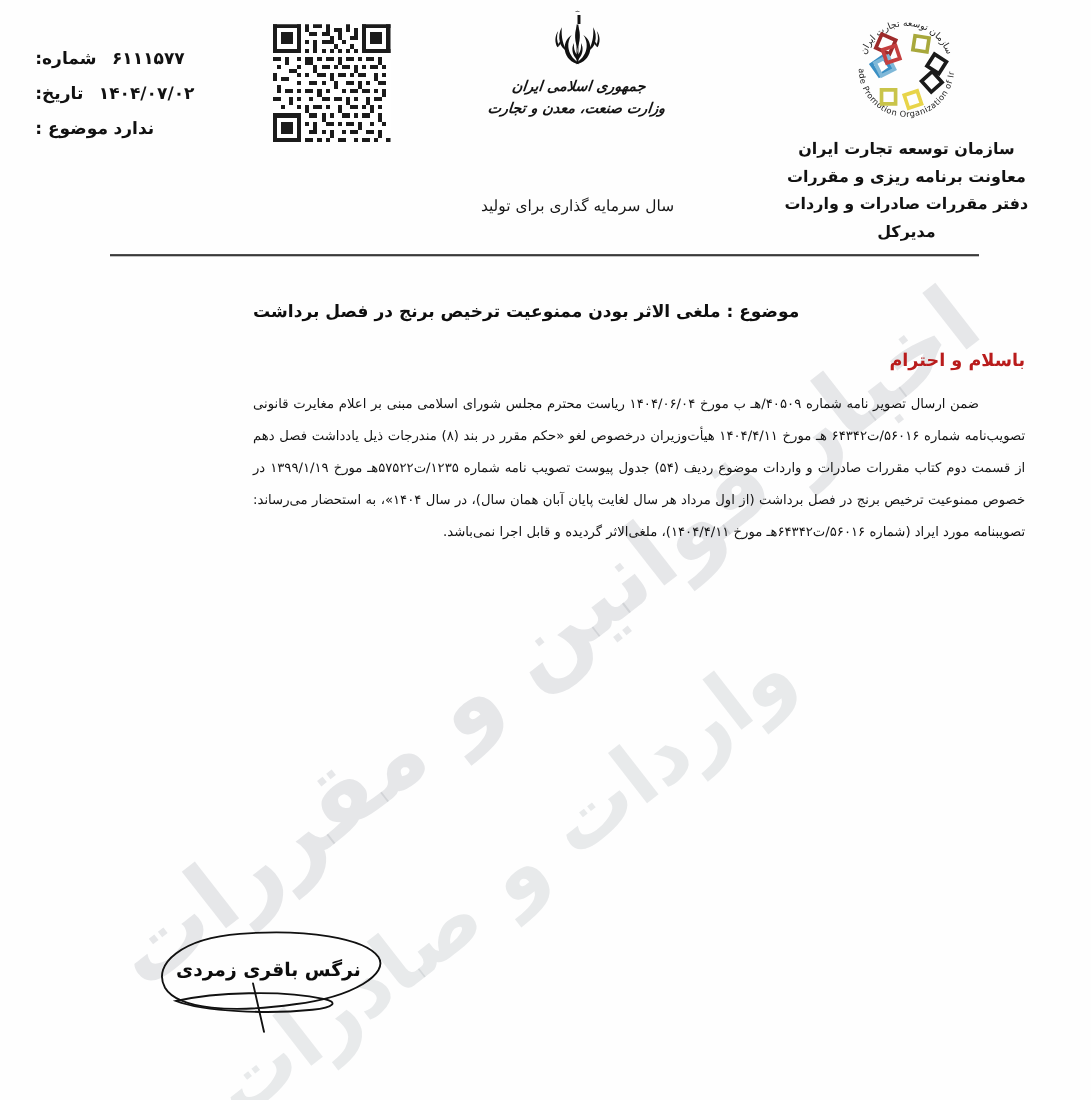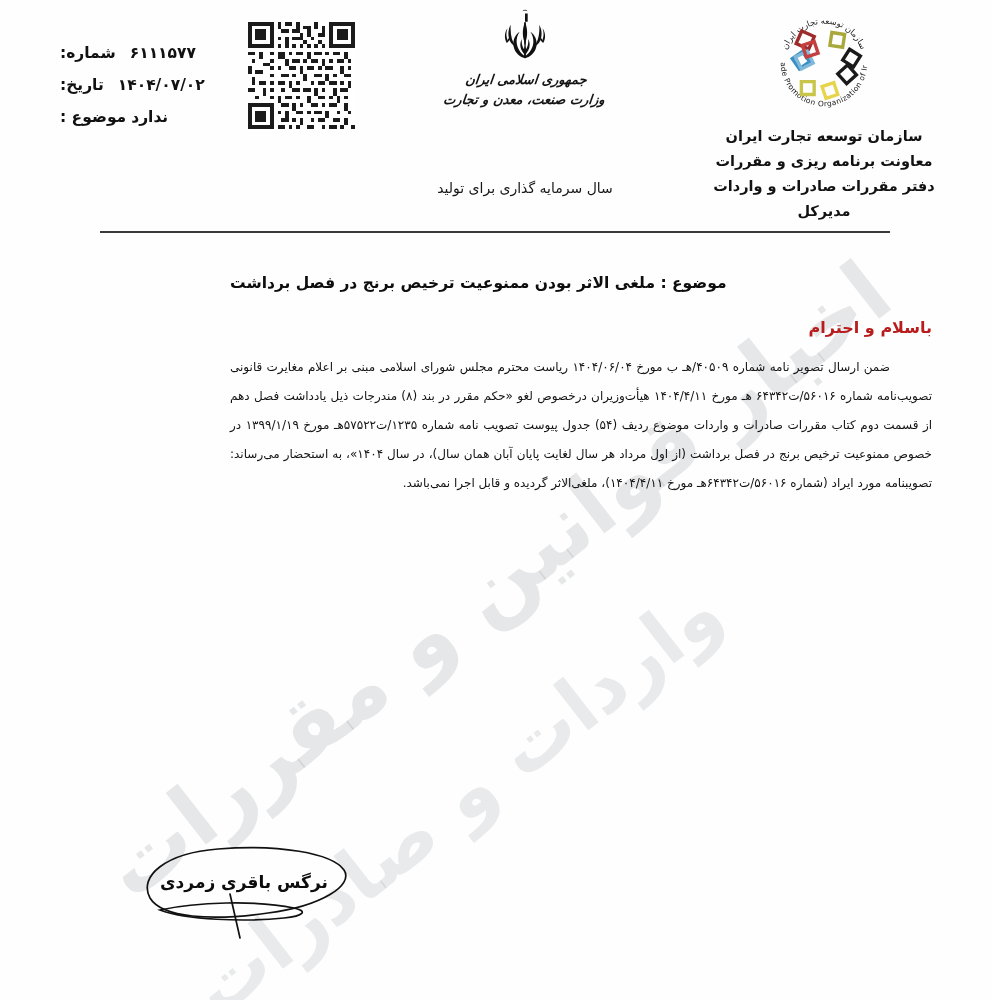--- a/index.html
+++ b/index.html
@@ -73,21 +73,21 @@
     font-weight: 700;
     line-height: 2.05;
     color: #111;
   }
   .ref-row {
     display: flex;
     justify-content: flex-end;
     gap: 14px;
     white-space: nowrap;
   }
-  .ref-label { color: #111; margin-left: 28px; }
+  .ref-label { color: #111; }
   .ref-value { color: #111; letter-spacing: .5px; }
   .ref-row.attach { gap: 5px; }
 
   
   #qr {
     position: absolute;
     left: 248px; top: 22px;
     width: 107px; height: 107px;
     background: #fff;
   }

